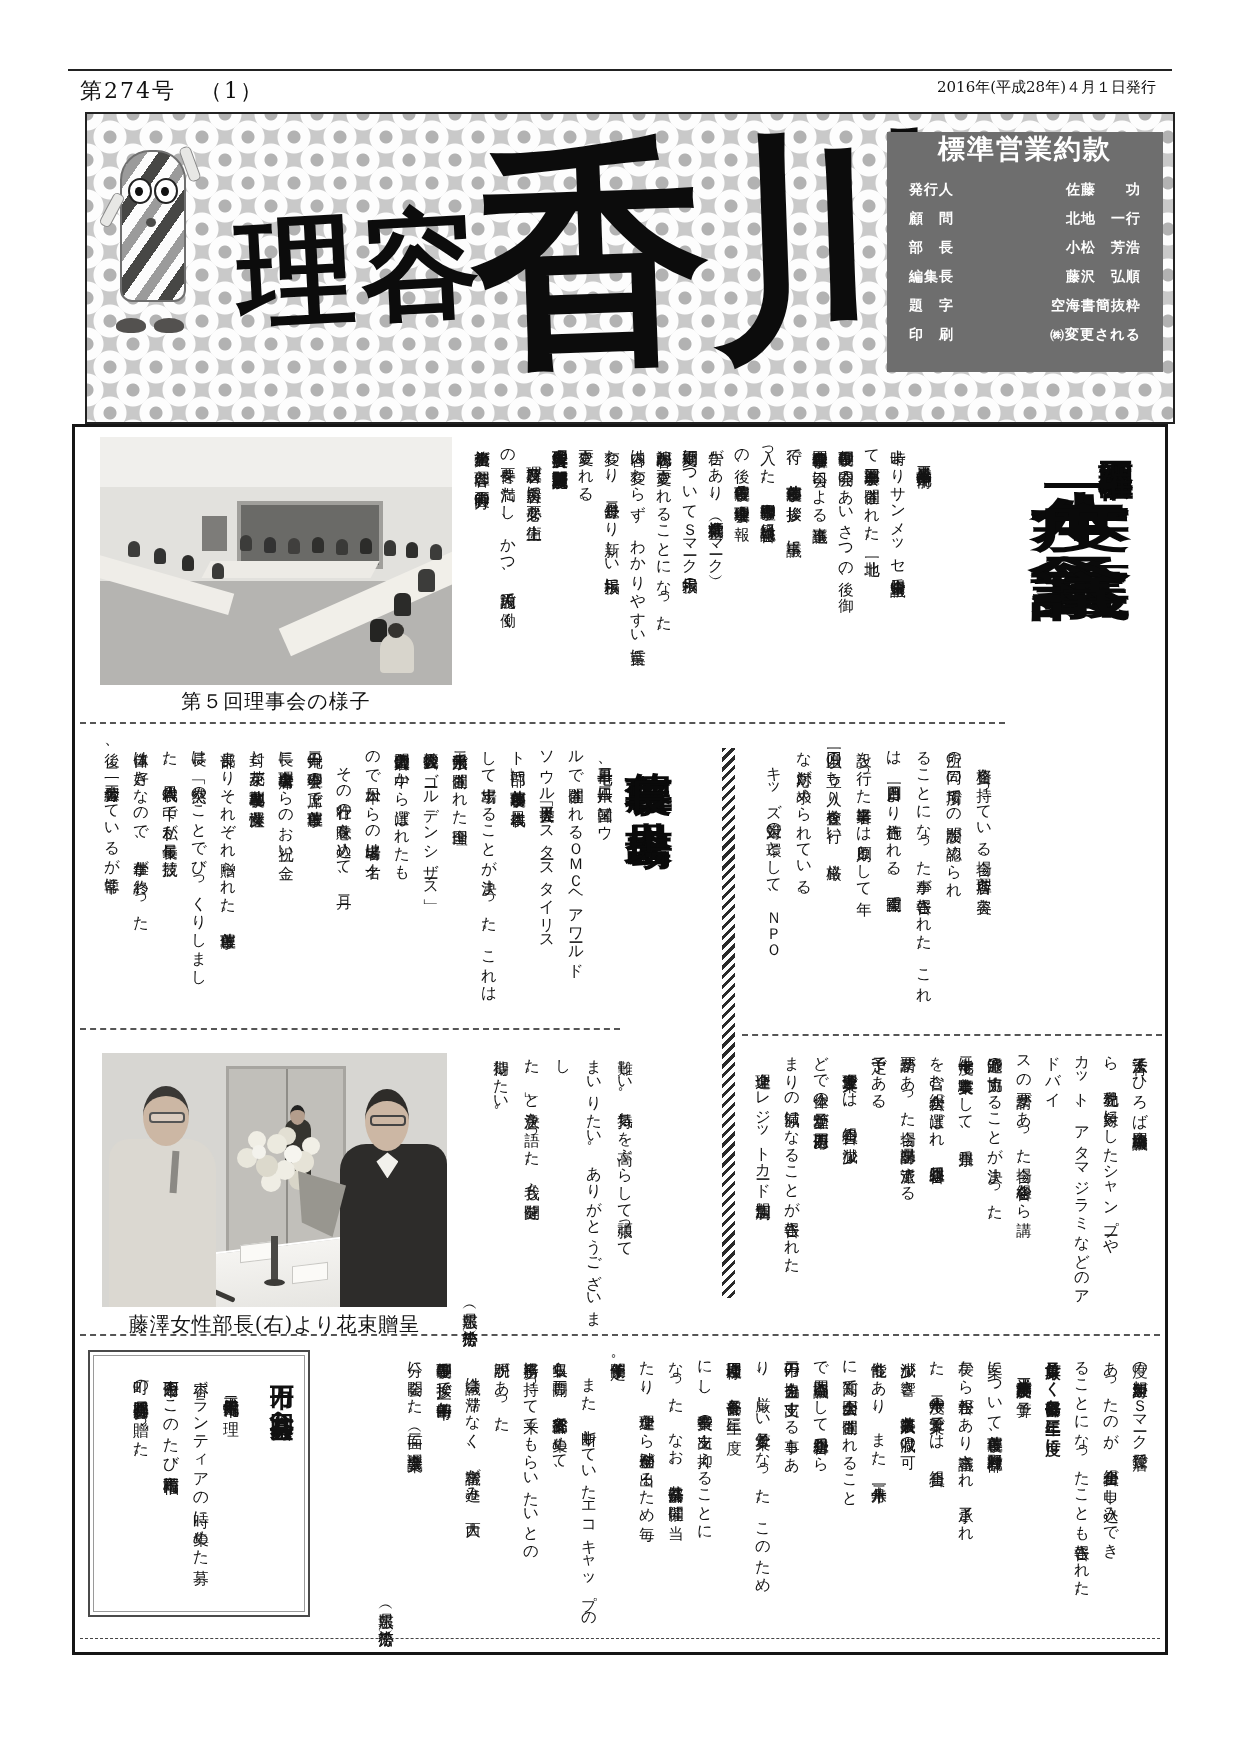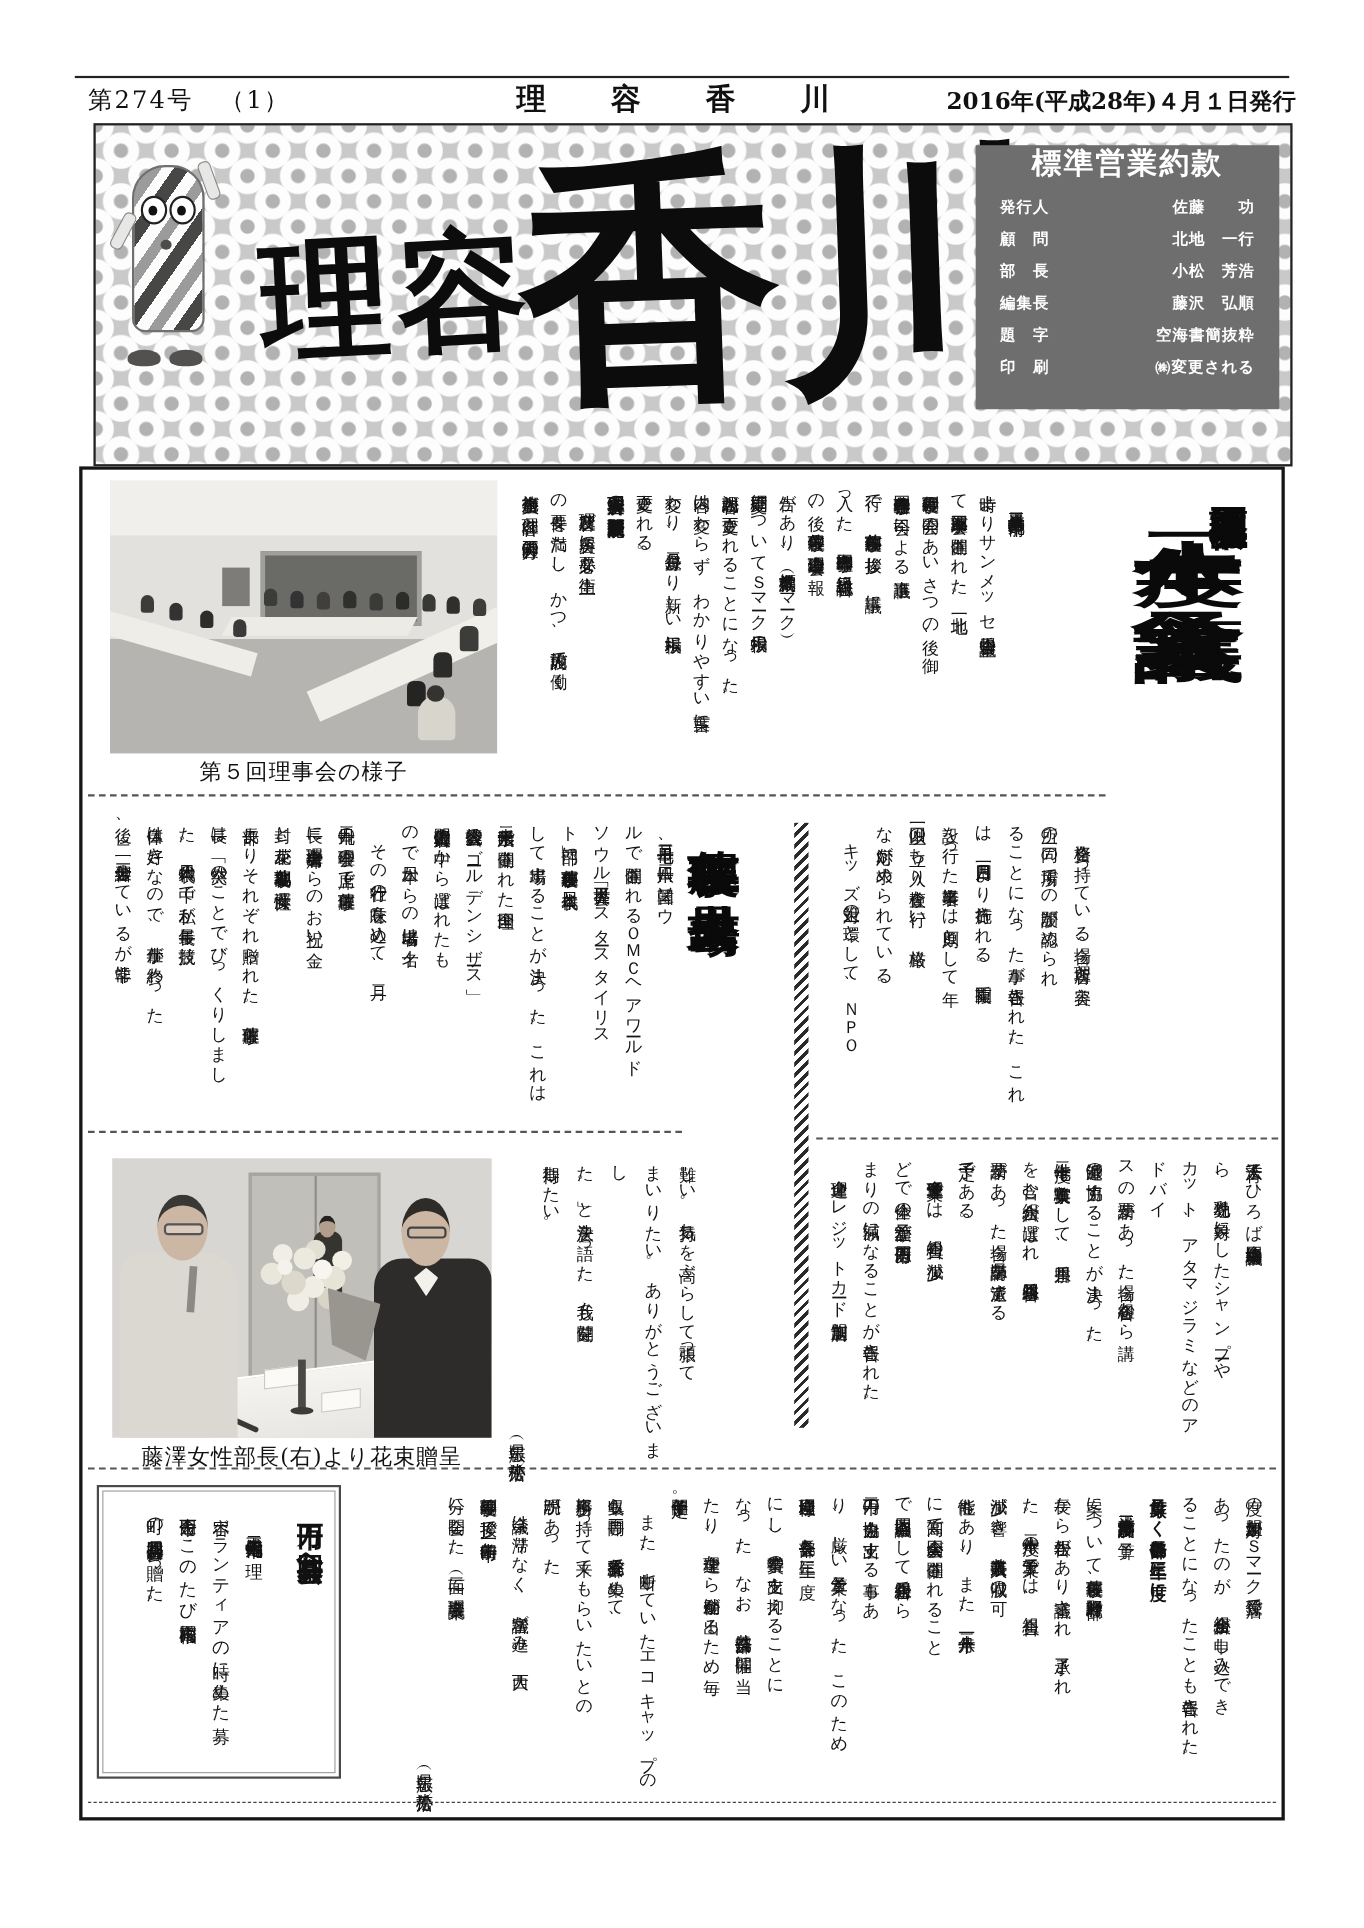--- a/index.html
+++ b/index.html
@@ -4,21 +4,21 @@
 <style>
   html,body{margin:0;padding:0;background:#fff;}
   #page{position:relative;width:1240px;height:1753px;background:#fff;overflow:hidden;
         font-family:"DejaVu Serif","Liberation Serif",serif;color:#111;border-radius:25px;}
   .abs{position:absolute;}
 
   
   #top-rule{left:68px;top:69px;width:1104px;height:0;border-top:2px solid #222;}
   #hdr-issue{left:80px;top:76px;font-size:22px;letter-spacing:2px;}
   #hdr-title{left:380px;top:72px;width:480px;text-align:center;font-size:27px;font-weight:bold;letter-spacing:16px;}
-  #hdr-date{top:78px;right:62px;font-size:21px;font-weight:bold;}
+  #hdr-date{top:78px;right:84px;font-size:15px;}
 
   
   #masthead{left:85px;top:112px;width:1086px;height:308px;border:2px solid #222;overflow:hidden;
     background-color:#c9c9c9;
     background-image:
       radial-gradient(circle,#b2b2b2 0 6px,#fdfdfd 7px 16px,rgba(0,0,0,0) 17px),
       radial-gradient(circle,#b2b2b2 0 6px,#fdfdfd 7px 16px,rgba(0,0,0,0) 17px);
     background-size:46px 46px;background-position:0 0,23px 23px;}
   .callig{font-family:"DejaVu Serif","Liberation Serif",serif;font-weight:bold;color:#0c0c0c;line-height:1;}
   #callig1{left:150px;top:95px;font-size:118px;letter-spacing:6px;transform:rotate(-3deg);}
@@ -141,21 +141,20 @@
     font-family:"DejaVu Sans","Liberation Sans",sans-serif;font-weight:bold;font-size:24px;line-height:1;letter-spacing:1px;}
   #a3-body{position:absolute;right:62px;top:16px;height:232px;}
 </style>
 </head>
 <body>
 
 <div id="page">
 
   <div class="abs" id="top-rule"></div>
   <div class="abs" id="hdr-issue">第274号　（1）</div>
-  <div class="abs" id="hdr-title">理　容　香　川</div>
   <div class="abs" id="hdr-date">2016年(平成28年)４月１日発行</div>
 
   <div class="abs" id="masthead">
     <div class="abs" id="mascot">
       <div class="body"></div>
       <div class="arm l"></div>
       <div class="arm r"></div>
       <div class="eye l">
           <i></i>
         </div>

